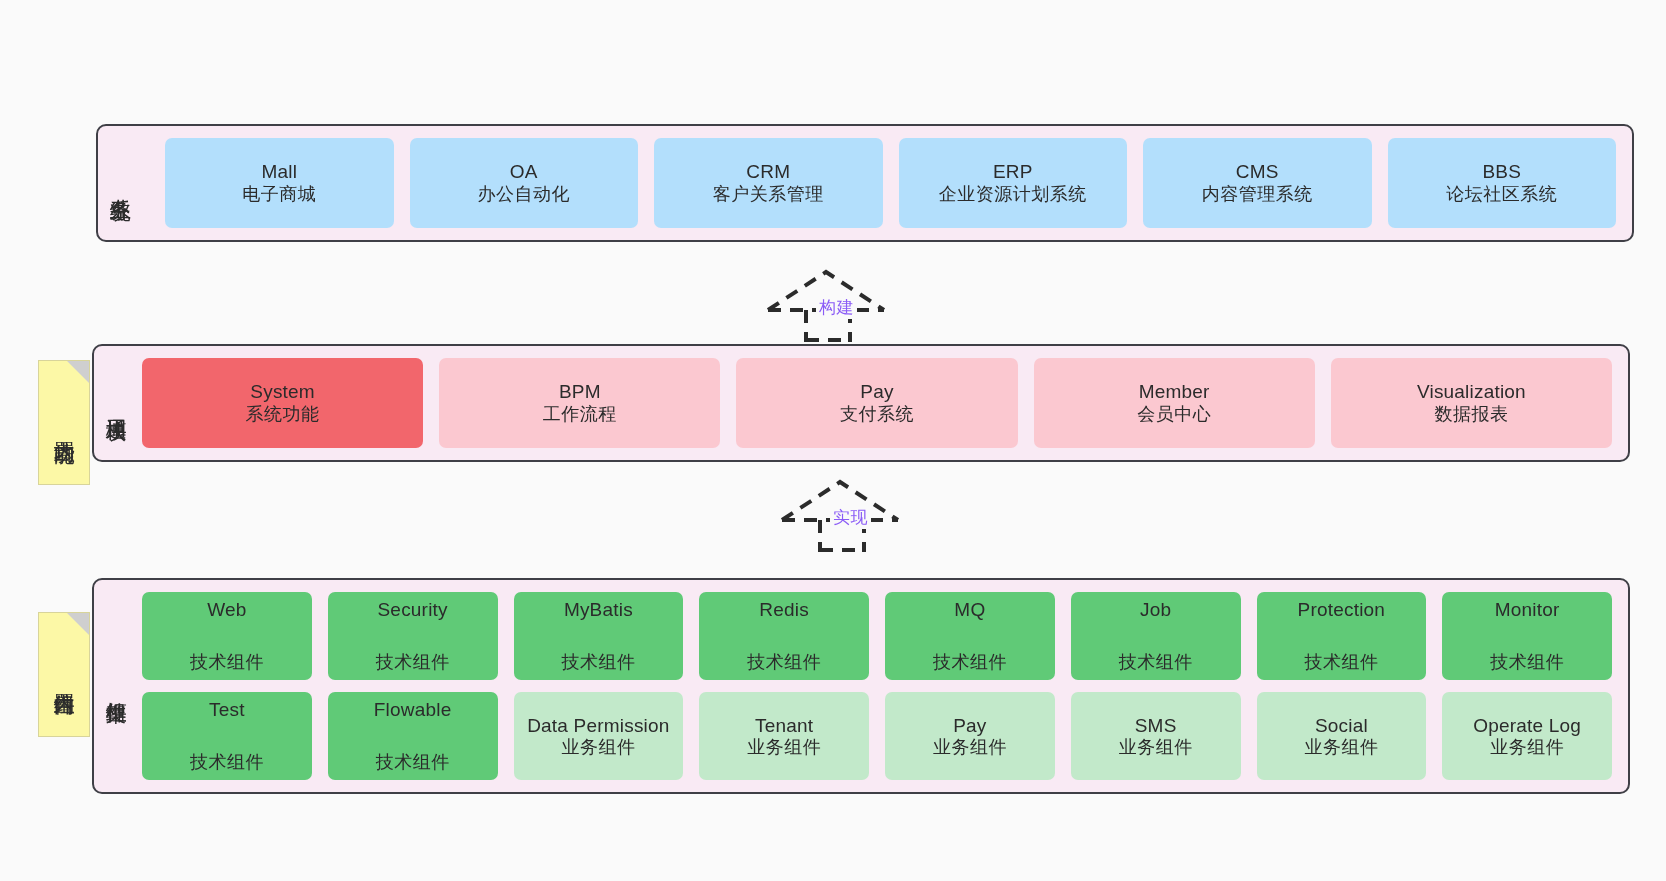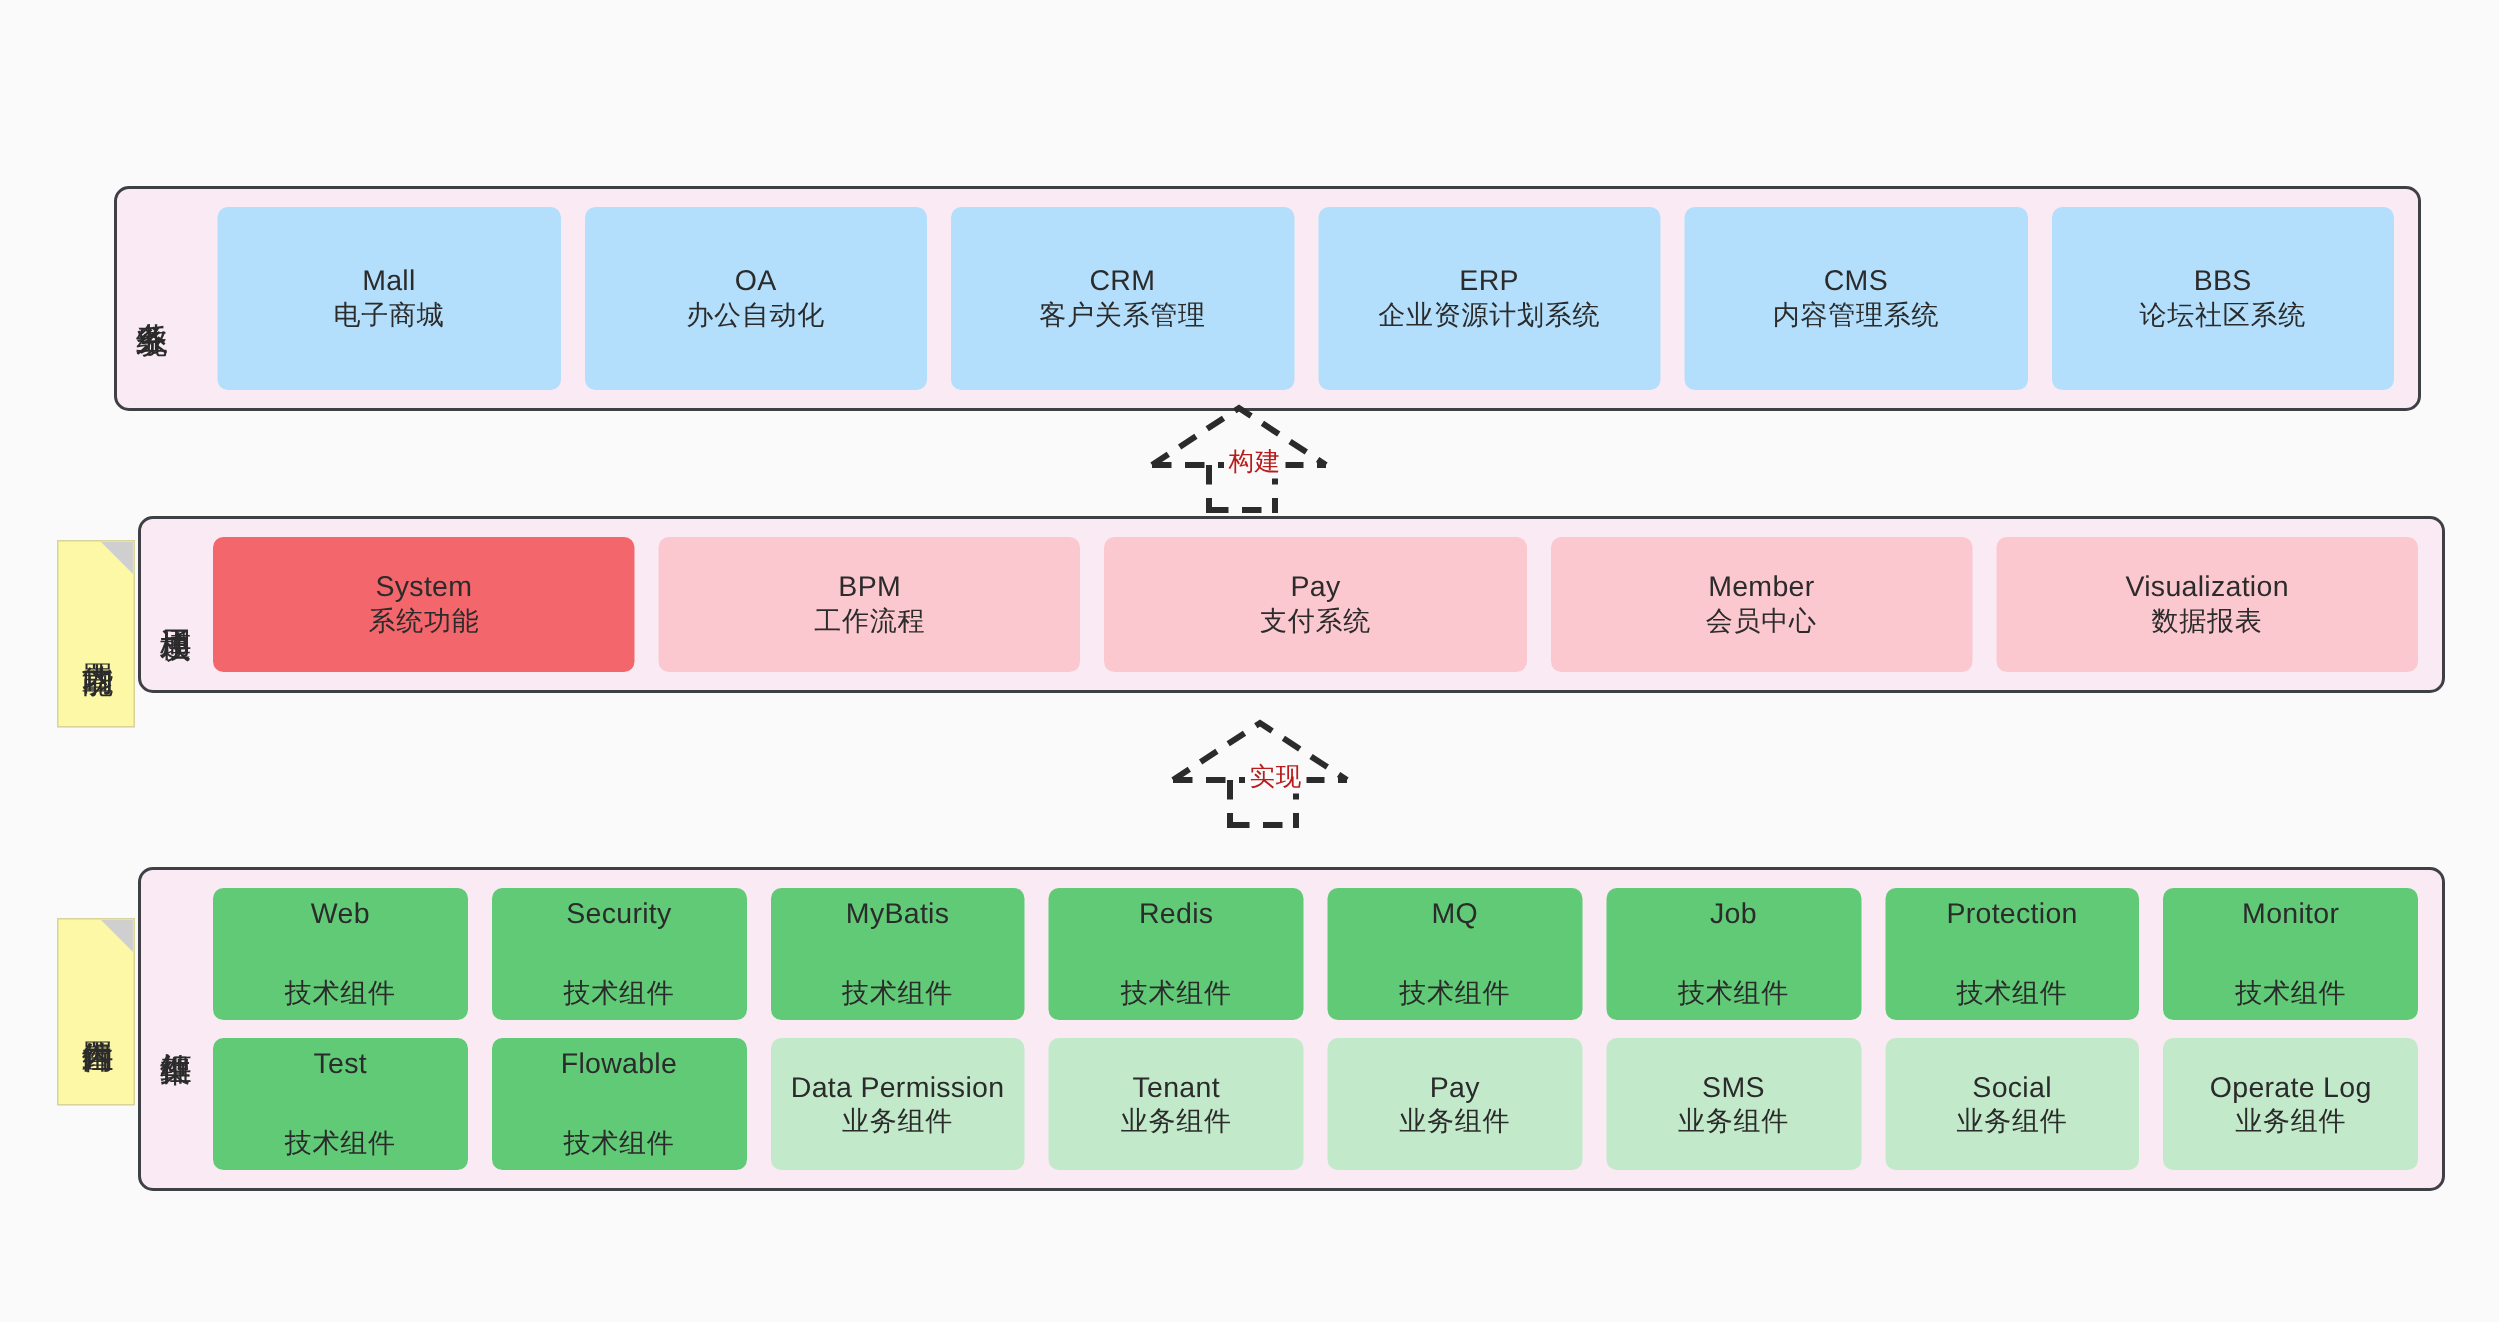--- a/index.html
+++ b/index.html
@@ -122,33 +122,33 @@
   }
 
   
   .arrow {
     position: absolute;
   }
   .arrow svg { display: block; overflow: visible; }
   .arrow-label {
     position: absolute;
     font-size: 17px;
-    color: #b91c1c;
+    color: #8b5cf6;
     background: #fafafa;
     padding: 0 3px;
     letter-spacing: 0.5px;
     white-space: nowrap;
   }
 </style>
 </head>
 <body>
 
 <div id="stage">
 
-  <div class="layer" id="layer-business" style="left:76px; top:124px; width:1538px; height:150px;gap:19px;">
+  <div class="layer" id="layer-business" style="left:96px; top:124px; width:1538px; height:118px;gap:19px;">
     <div class="layer-title">业务系统</div>
     <div class="layer-body">
       <div class="row">
         <div class="card c-blue">
           <div class="c-en">Mall</div>
           <div class="c-cn">电子商城</div>
         </div>
         <div class="card c-blue">
           <div class="c-en">OA</div>
           <div class="c-cn">办公自动化</div>

